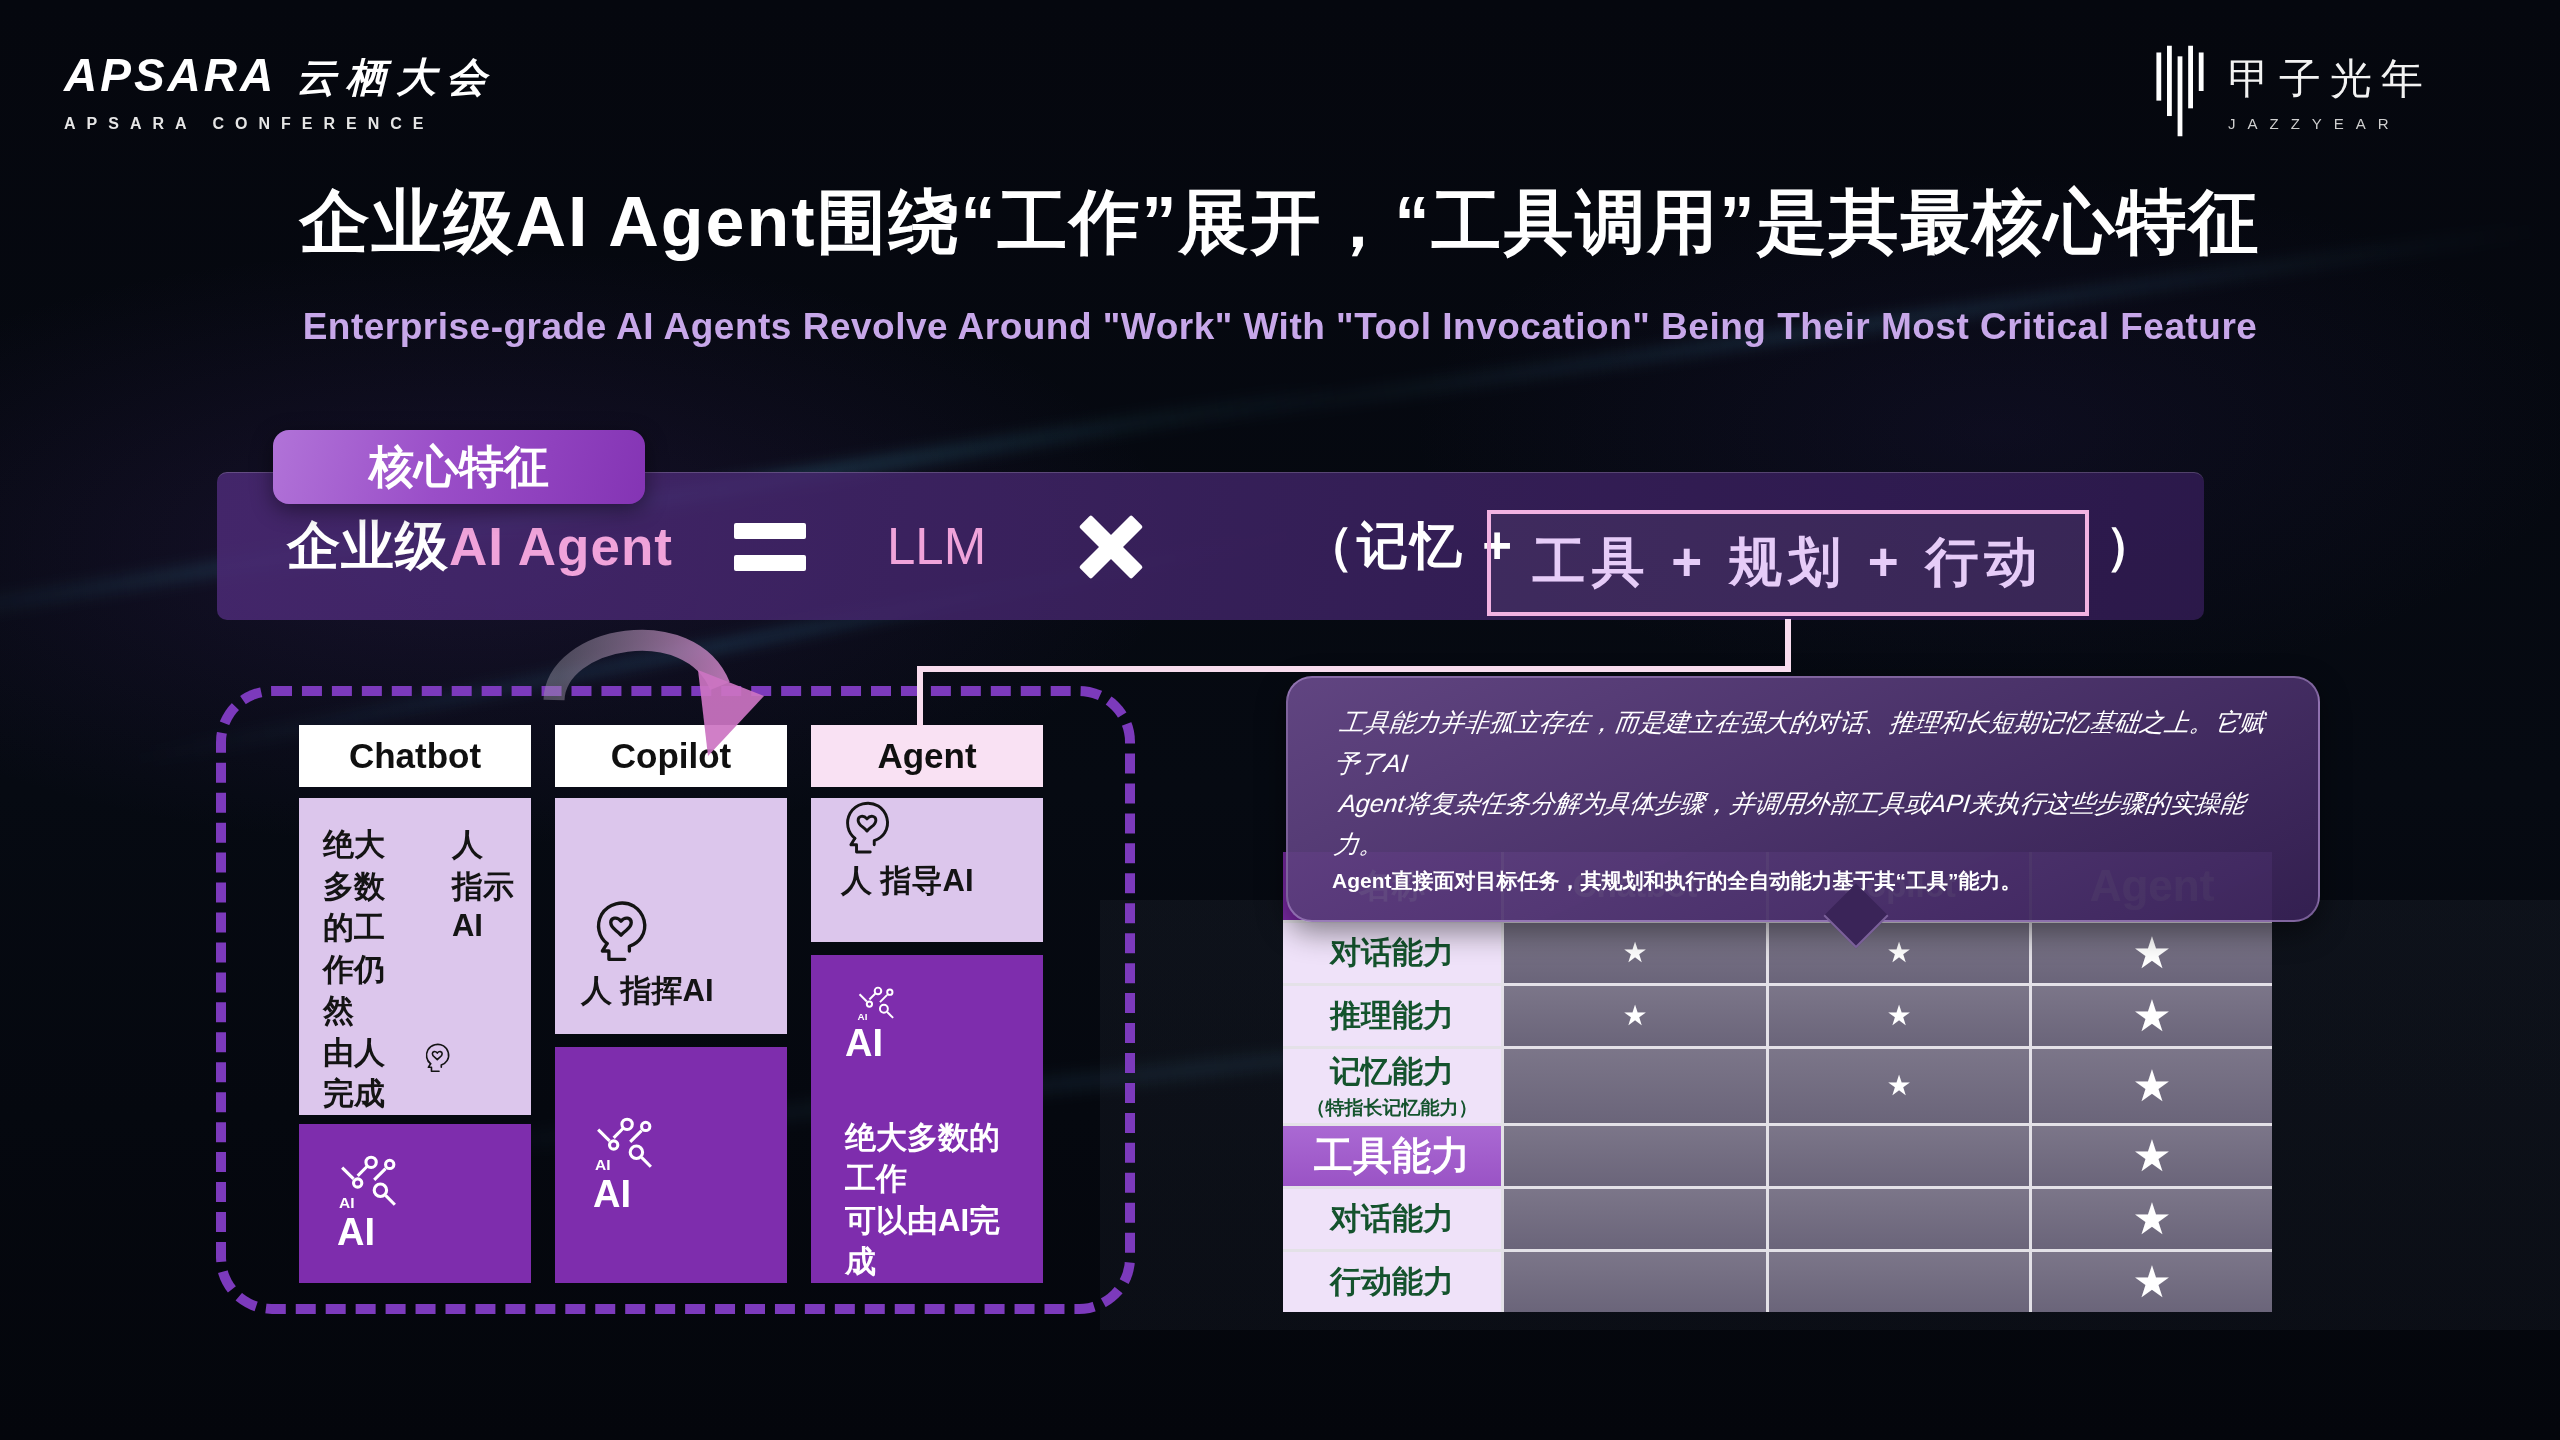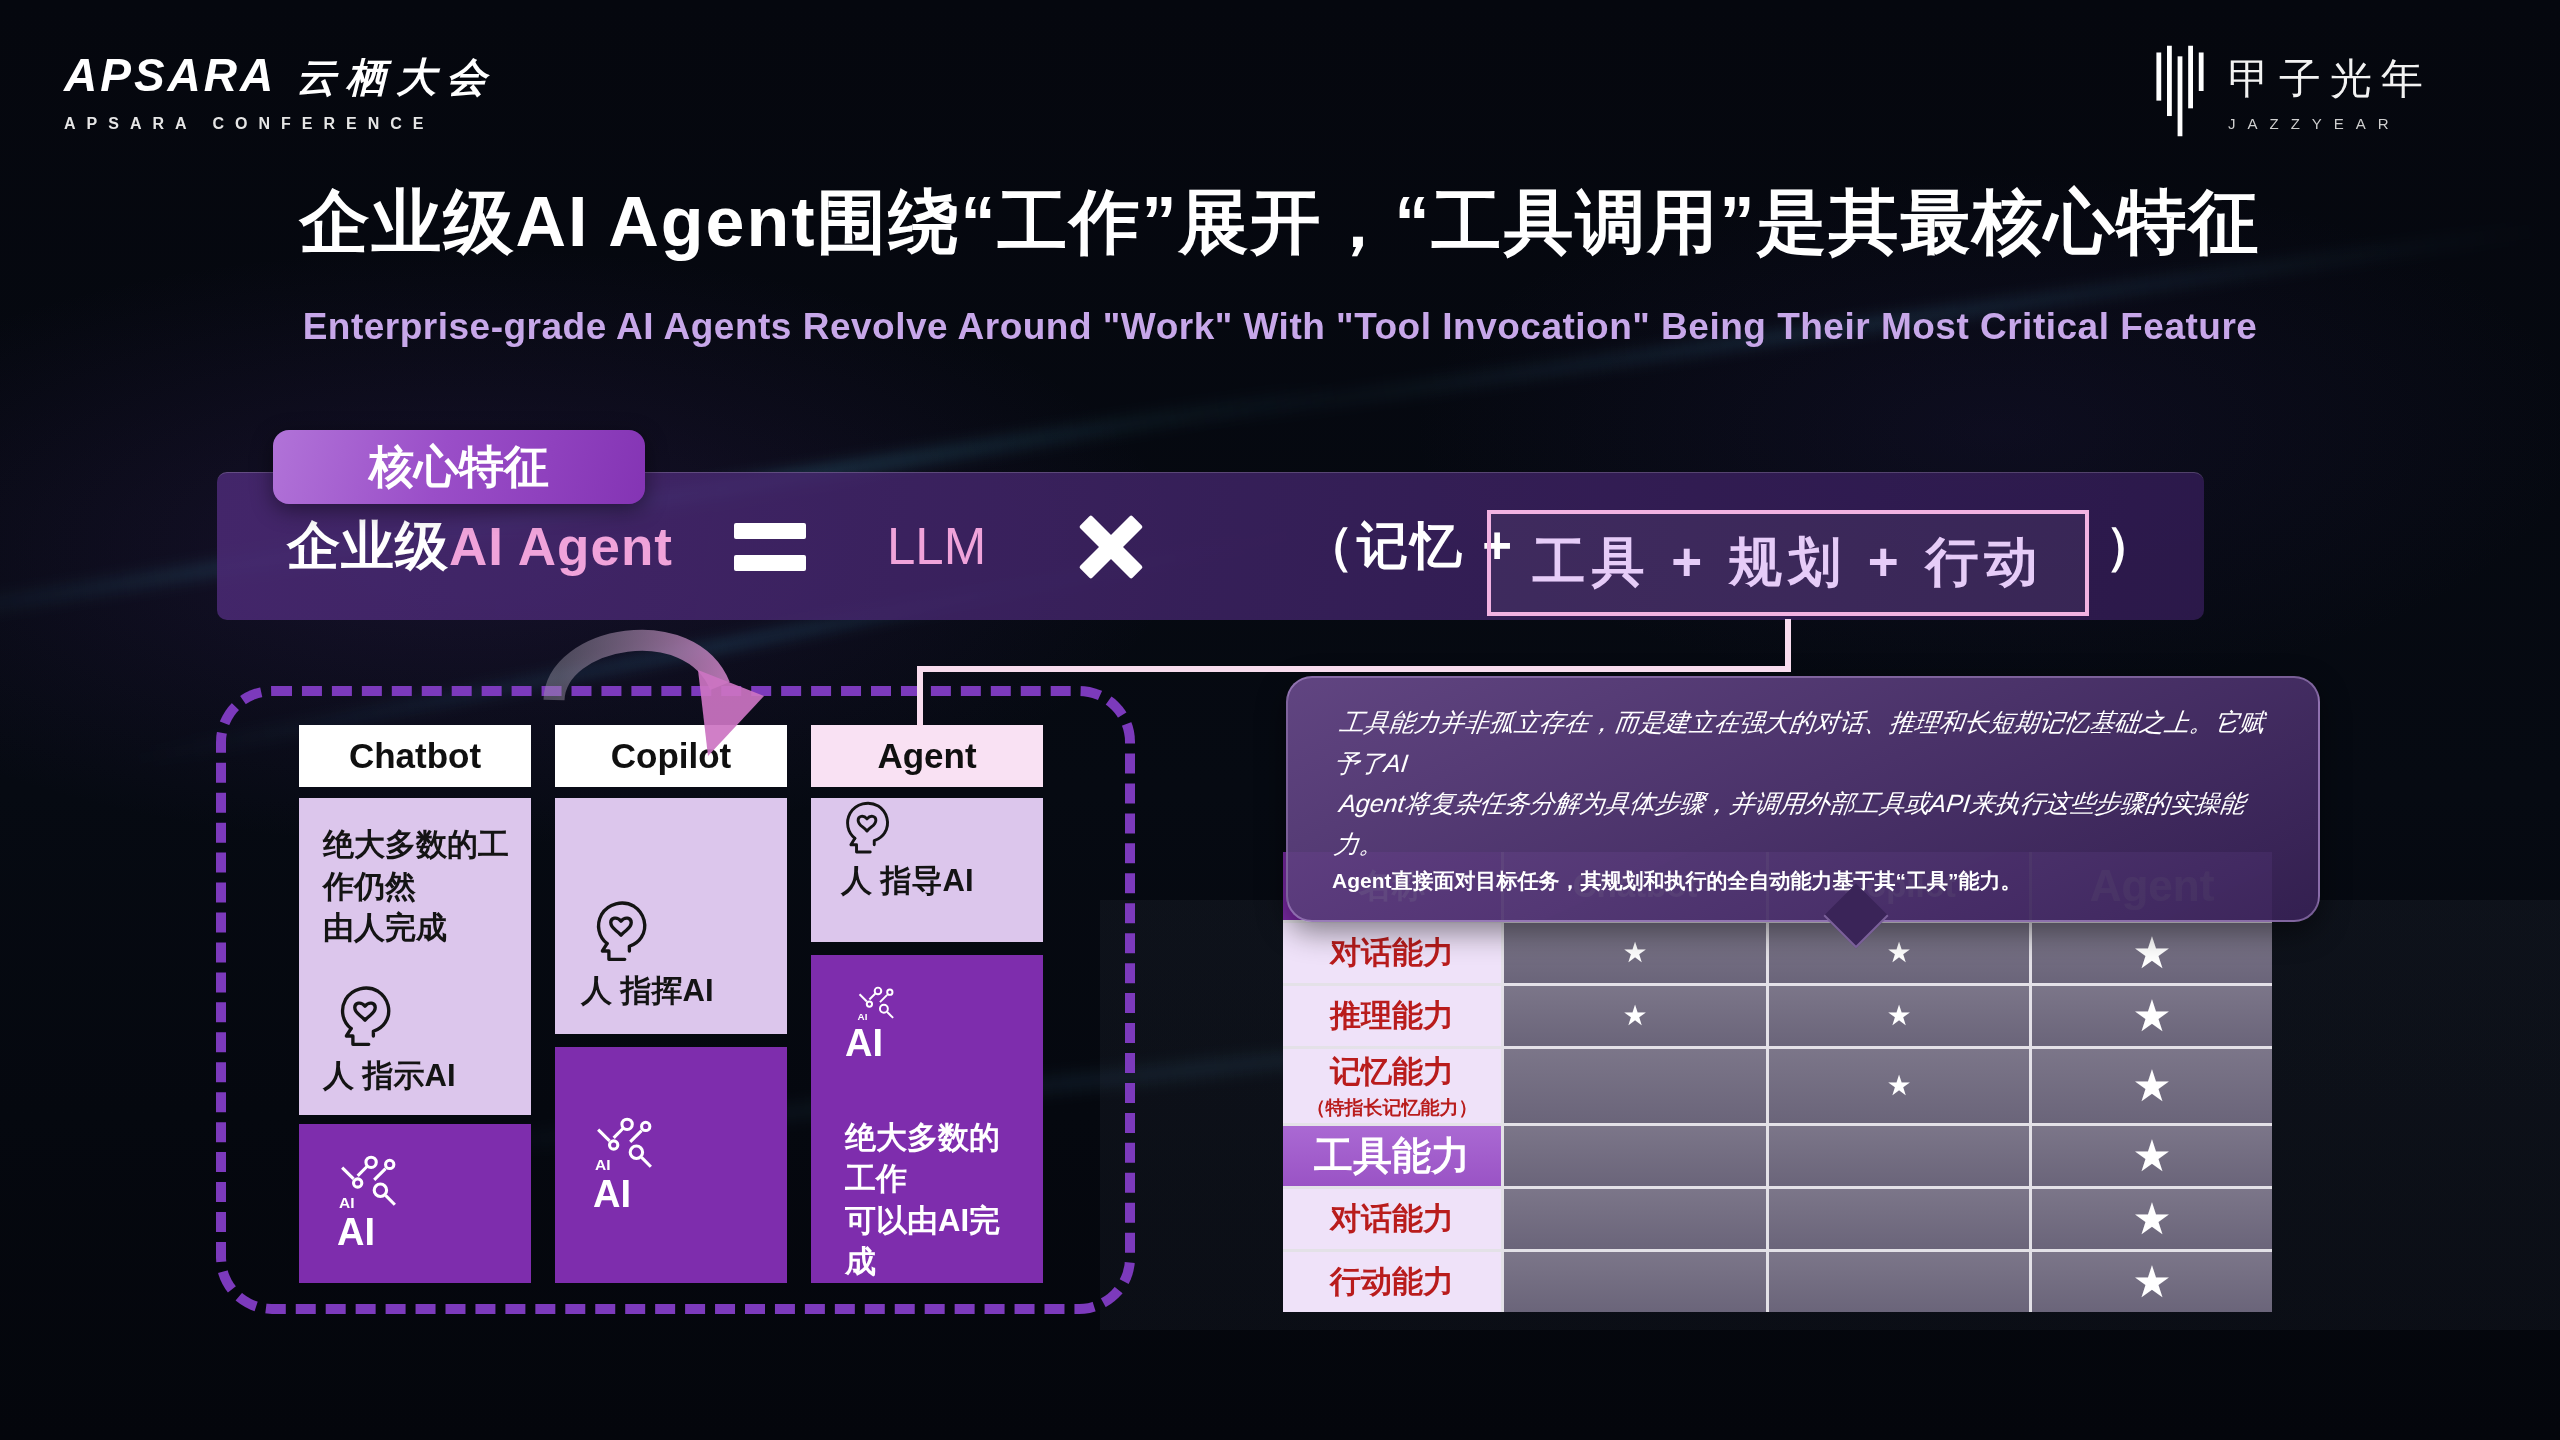--- a/index.html
+++ b/index.html
@@ -102,21 +102,21 @@
   
   .cap-table{position:absolute;left:1283px;top:852px;z-index:3;display:grid;
              grid-template-columns:218px 262px 260px 240px;
              grid-template-rows:68px 60px 60px 74px 60px 60px 60px;
              gap:3px;background:rgba(246,243,250,0.92);}
   .cap-table>div{display:flex;flex-direction:column;align-items:center;justify-content:center;}
   .th{color:#fff;font-weight:900;font-size:33px;}
   .th-name{background:#7b2aa6;}
   .th-mid{background:#8d50bd;}
   .th-agent{background:#a873d6;font-size:44px;}
-  .rlabel{background:#efe2f9;color:#b91c1c;font-weight:900;font-size:31px;}
+  .rlabel{background:#efe2f9;color:#14532d;font-weight:900;font-size:31px;}
   .rlabel .sub{font-size:19px;font-weight:800;margin-top:2px;}
   .rlabel-tool{background:linear-gradient(180deg,#aa69d3,#9a53c5);color:#fff;font-size:39px;font-weight:900;}
   .dcell{background:linear-gradient(180deg,rgba(118,112,132,0.95),rgba(100,94,116,0.95));}
   .star{color:#fff;line-height:1;}
   .st-s{font-size:28px;}
   .st-b{font-size:44px;}
 </style>
 </head>
 <body>
 
@@ -183,21 +183,21 @@
       </linearGradient>
     </defs>
     <path d="M1788 619 L1788 669 L920 669 L920 726" fill="none" stroke="#f8dcee" stroke-width="6"></path>
     <path d="M554 700 C556 636 690 612 720 686" fill="none" stroke="url(#agrad)" stroke-width="21"></path>
     <polygon points="698,670 764,696 708,756" fill="#cc74c2" opacity="0.92"></polygon>
   </svg>
 
   <div class="dash-box"></div>
 
   <div class="dcol dhdr hdr-white" style="left:299px;top:725px;width:232px;height:62px;">Chatbot</div>
-  <div class="dcol dlight" style="left:299px;top:798px;width:232px;height:317px;display:flex;flex-direction:column;padding:26px 16px 18px 24px;">
+  <div class="dcol dlight" style="left:299px;top:798px;width:232px;height:317px;display:flex;flex-direction:row;padding:26px 16px 18px 24px;">
     <div class="dtext">绝大多数的工
 作仍然
 由人完成</div>
     <svg class="head-ic" style="margin:auto 0 6px 12px;" viewBox="0 0 64 72" fill="none" stroke="#141414" stroke-width="3.6" stroke-linecap="round" stroke-linejoin="round">
       <path d="M17 50 C8 43 5 30 11 19 C18 7 34 3 46 10 C57 17 61 32 54 43 C51 48 46 51 41 53 L41 58"></path>
       <path d="M17 50 L12 58 L19 58 L19 67 L36 67"></path>
       <path d="M32 41 C27 35 21 34 21 27.5 C21 22.5 27.5 20.5 32 26 C36.5 20.5 43 22.5 43 27.5 C43 34 37 35 32 41 Z"></path>
     </svg>
     <div class="hlabel">人 指示AI</div>
   </div>

